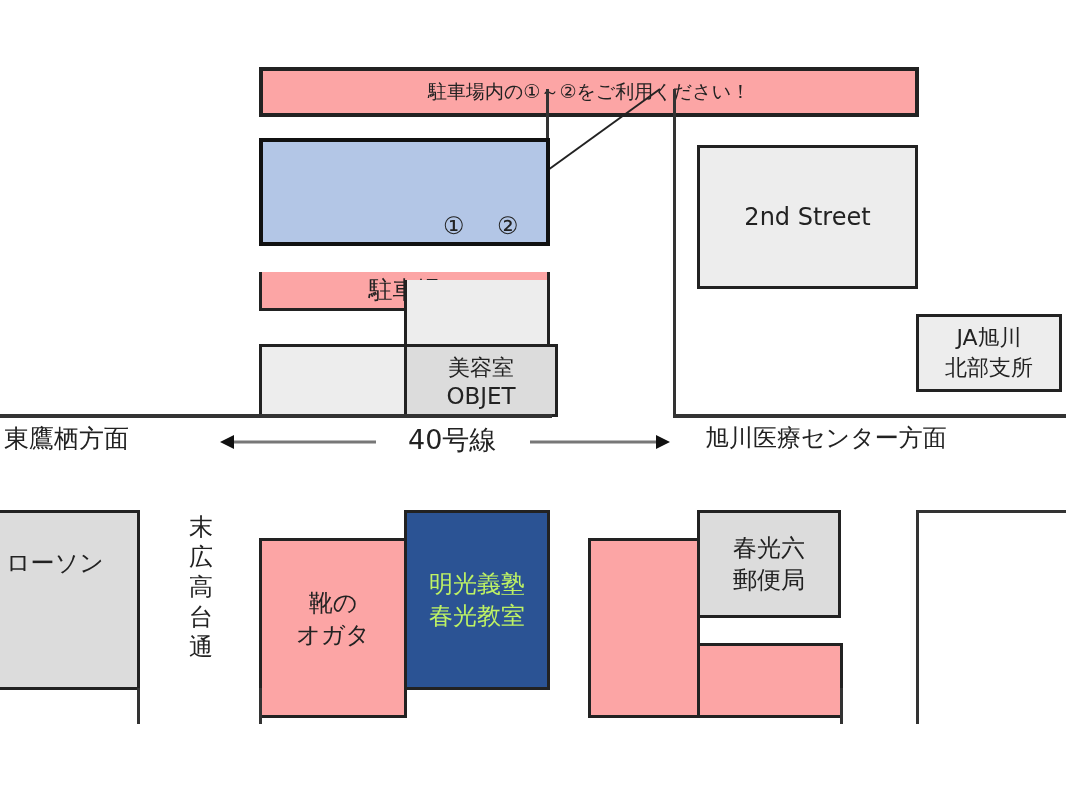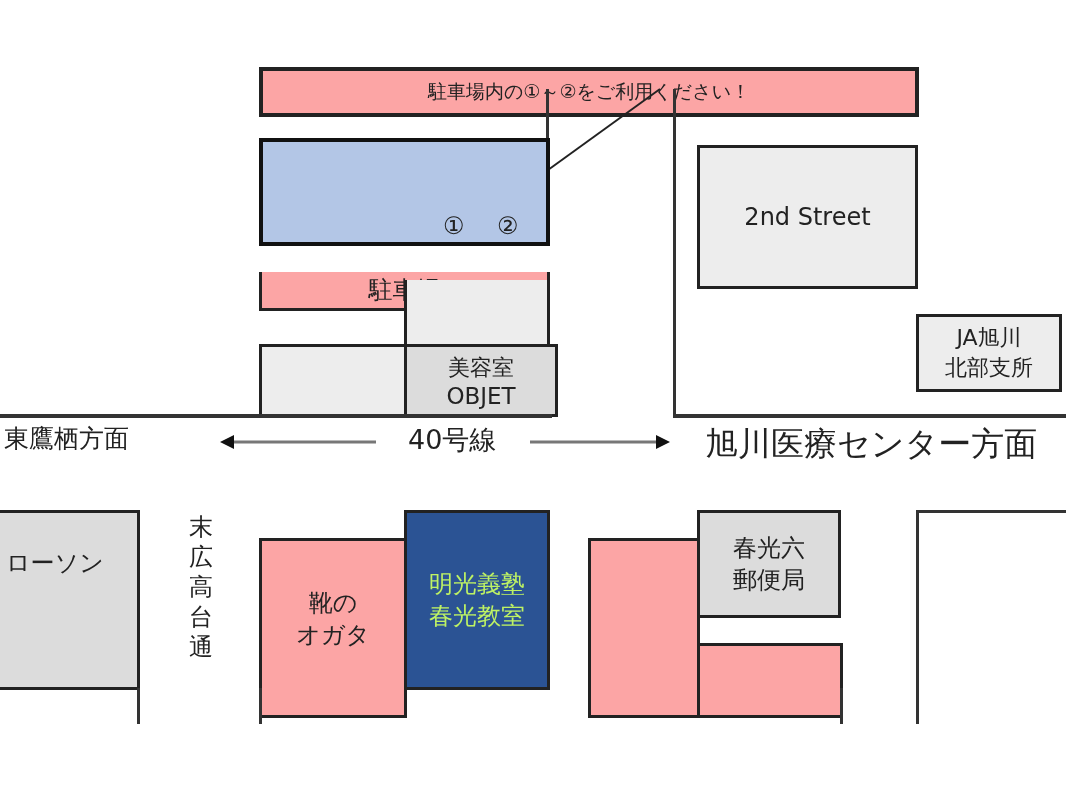--- a/index.html
+++ b/index.html
@@ -62,21 +62,21 @@
 <div class="label" style="left:4px; top:424px; font-size:25px;">東鷹栖方面</div>
 <svg class="abs" style="left:218px; top:432px;" width="160" height="20">
   <line x1="12" y1="10" x2="158" y2="10" stroke="#777" stroke-width="3"></line>
   <polygon points="2,10 16,3 16,17" fill="#111"></polygon>
 </svg>
 <div class="label" style="left:408px; top:424px; font-size:27px;">40号線</div>
 <svg class="abs" style="left:528px; top:432px;" width="145" height="20">
   <line x1="2" y1="10" x2="130" y2="10" stroke="#777" stroke-width="3"></line>
   <polygon points="142,10 128,3 128,17" fill="#111"></polygon>
 </svg>
-<div class="label" style="left:705px; top:424px; font-size:33px;">旭川医療センター方面</div>
+<div class="label" style="left:705px; top:424px; font-size:24px;">旭川医療センター方面</div>
 
 <div class="abs midgrey" style="left:-3px; top:510px; width:143px; height:180px; border:3px solid #222;">
   <div class="label" style="left:6px; top:36px; font-size:24px;">ローソン</div>
 </div>
 <div class="vline" style="left:137px; top:688px; height:36px;"></div>
 
 <div class="abs" style="left:186px; top:512px; width:30px; font-size:24px; line-height:30px; text-align:center;">
   <div>末</div>
   <div>広</div>
   <div>高</div>

